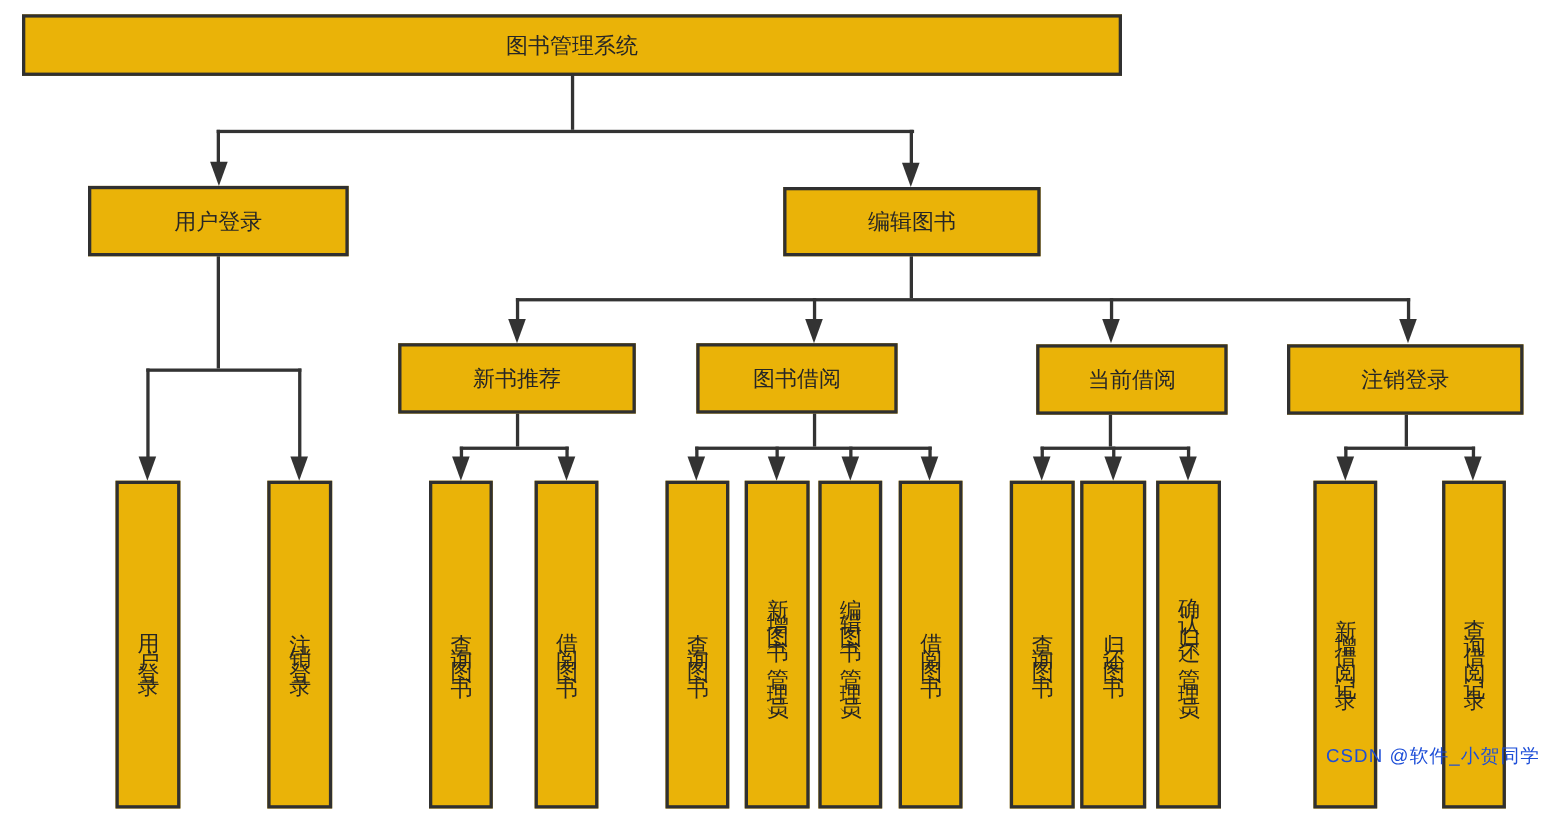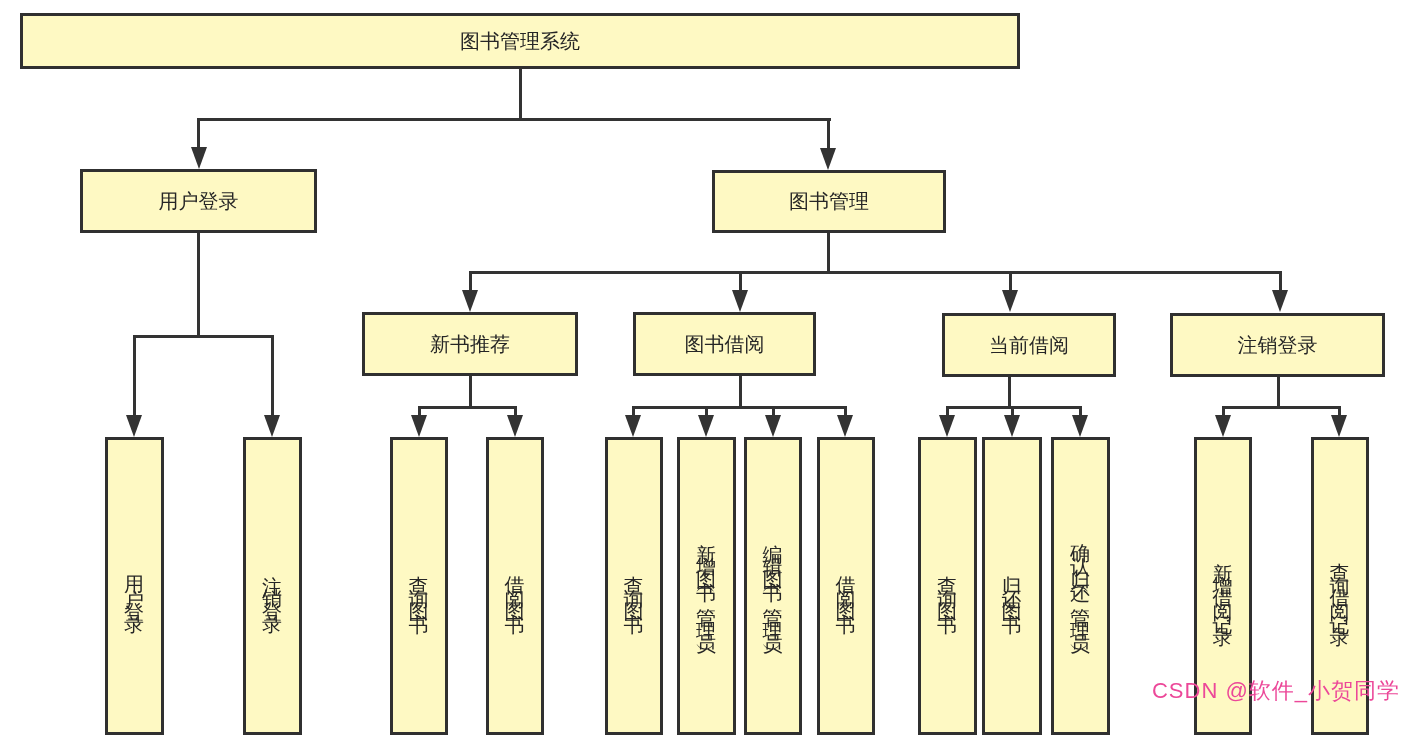--- a/index.html
+++ b/index.html
@@ -1,38 +1,38 @@
 <!DOCTYPE html>
 <html><head>
 <meta charset="utf-8">
 <style>
   html,body { margin:0; padding:0; background:#ffffff; }
   .canvas {
     position:relative; width:1405px; height:747px; background:#ffffff;
     font-family:"Liberation Sans", sans-serif; color:#262626; overflow:hidden;
   }
   .box {
-    position:absolute; border:3px solid #303030; background:#fef9c3;
+    position:absolute; border:3px solid #303030; background:#eab308;
     display:flex; align-items:center; justify-content:center;
     box-sizing:border-box; font-size:20px; text-align:center;
   }
   .leaf span {
     writing-mode:vertical-rl; text-orientation:mixed;
     letter-spacing:13px; line-height:1; font-size:20px;
   }
   .hline { position:absolute; height:3px; background:#333333; }
   .vline { position:absolute; width:3px;  background:#333333; }
   .arrow {
     position:absolute; width:0; height:0;
     border-left:8px solid transparent; border-right:8px solid transparent;
     border-top:22px solid #333333;
   }
   .watermark {
     position:absolute; top:676px; right:5px;
-    font-size:22px; color:#ec4899; letter-spacing:1px; white-space:nowrap;
+    font-size:17px; color:#1d4ed8; letter-spacing:1px; white-space:nowrap;
   }
 </style>
 </head>
 <body>
 
 <div class="canvas">
 
   <div class="box" style="left:20px; top:13px; width:1000px; height:56px;">
     <span>图书管理系统</span>
   </div>
@@ -41,21 +41,21 @@
   <div class="hline" style="left:197px; top:118px; width:634px;"></div>
   <div class="vline" style="left:197px; top:118px; height:31px;"></div>
   <div class="arrow" style="left:191px; top:147px;"></div>
   <div class="vline" style="left:827px; top:118px; height:31px;"></div>
   <div class="arrow" style="left:820px; top:148px;"></div>
 
   <div class="box" style="left:80px; top:169px; width:237px; height:64px;">
     <span>用户登录</span>
   </div>
   <div class="box" style="left:712px; top:170px; width:234px; height:63px;">
-    <span>图书管理</span>
+    <span>编辑图书</span>
   </div>
 
   <div class="vline" style="left:197px; top:233px; height:102px;"></div>
   <div class="hline" style="left:133px; top:335px; width:141px;"></div>
   <div class="vline" style="left:133px; top:335px; height:82px;"></div>
   <div class="arrow" style="left:126px; top:415px;"></div>
   <div class="vline" style="left:271px; top:335px; height:82px;"></div>
   <div class="arrow" style="left:264px; top:415px;"></div>
 
   <div class="vline" style="left:827px; top:233px; height:38px;"></div>

